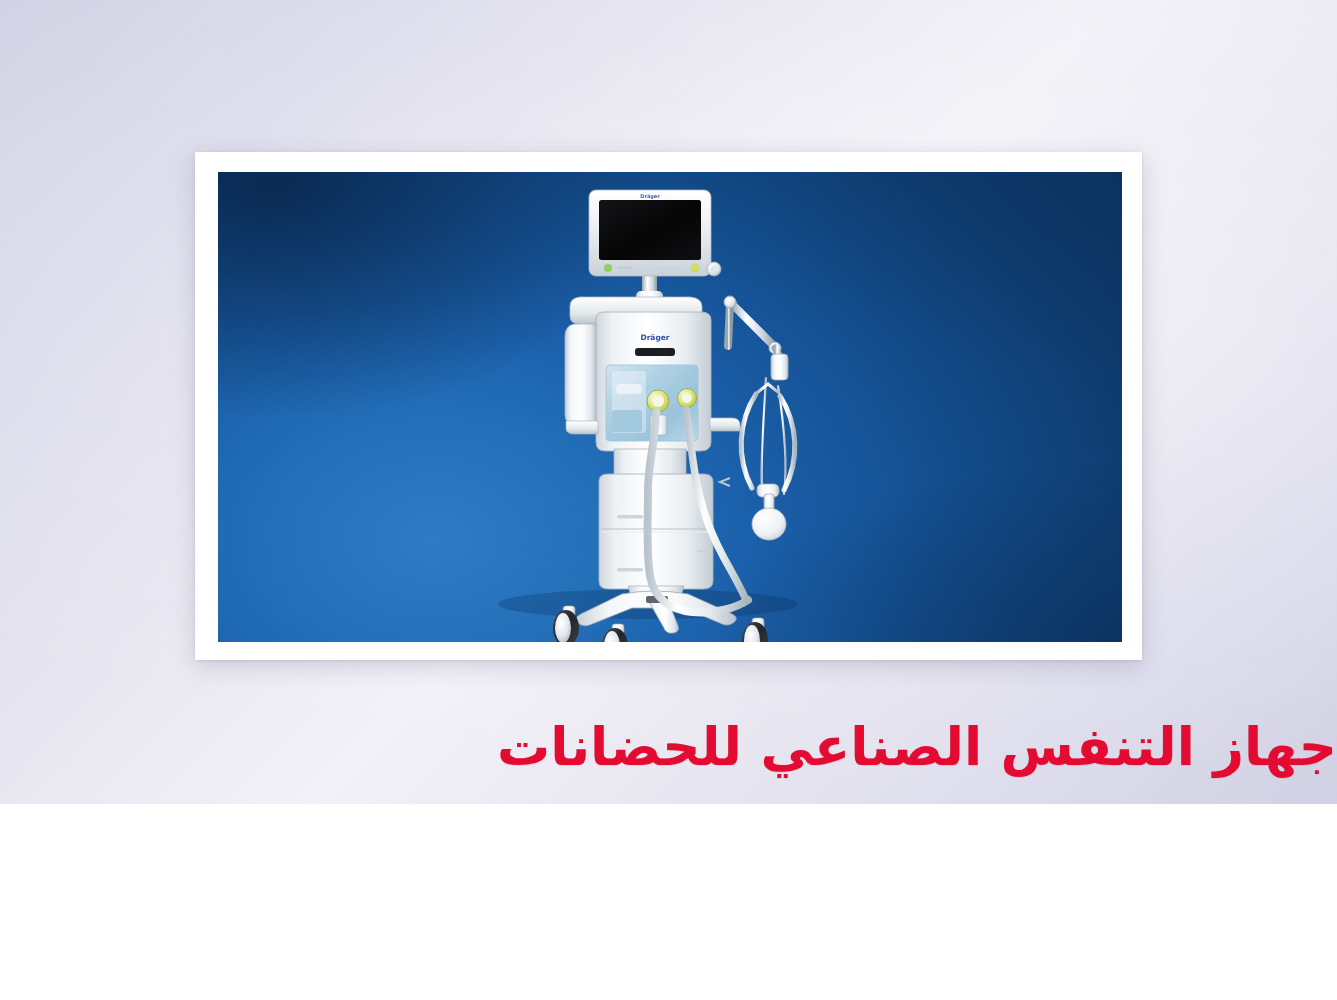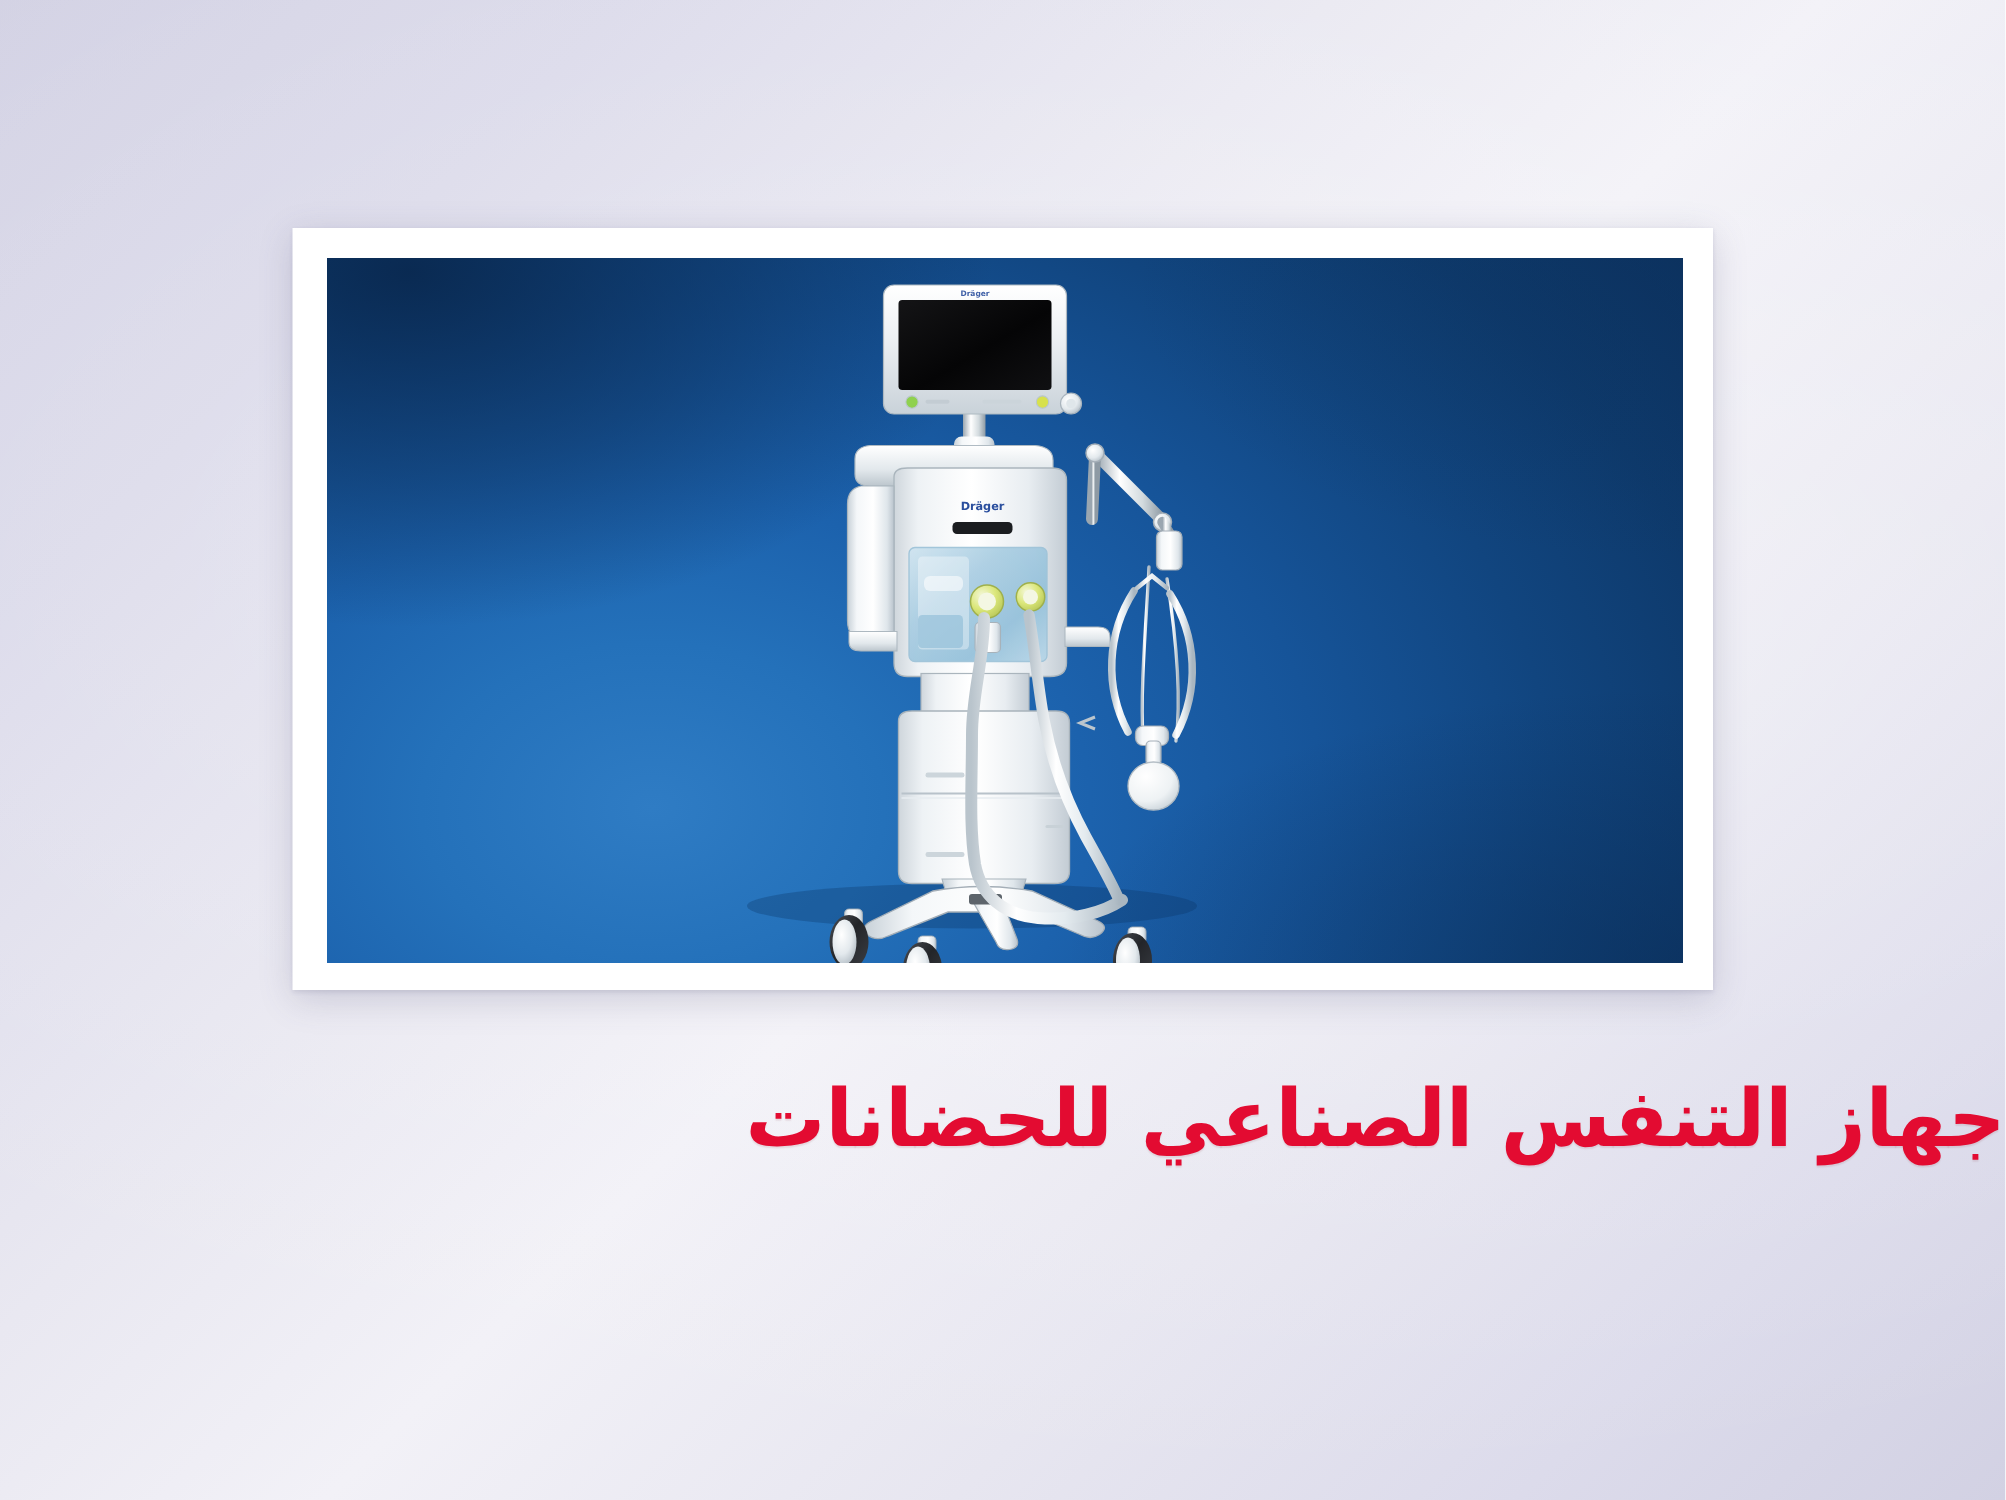--- a/index.html
+++ b/index.html
@@ -11,21 +11,21 @@
     width: 1337px;
     height: 1000px;
     overflow: hidden;
     font-family: "DejaVu Sans", "Liberation Sans", sans-serif;
   }
 
   
   .slide {
     position: relative;
     width: 1337px;
-    height: 1000px;
+    height: 804px;
     background:
       linear-gradient(135deg,
         #d3d2e4 0%,
         #dbdaea 18%,
         #e9e8f1 38%,
         #f2f1f7 52%,
         #e7e6f0 70%,
         #dcdbeb 86%,
         #d2d1e3 100%);
     overflow: hidden;

